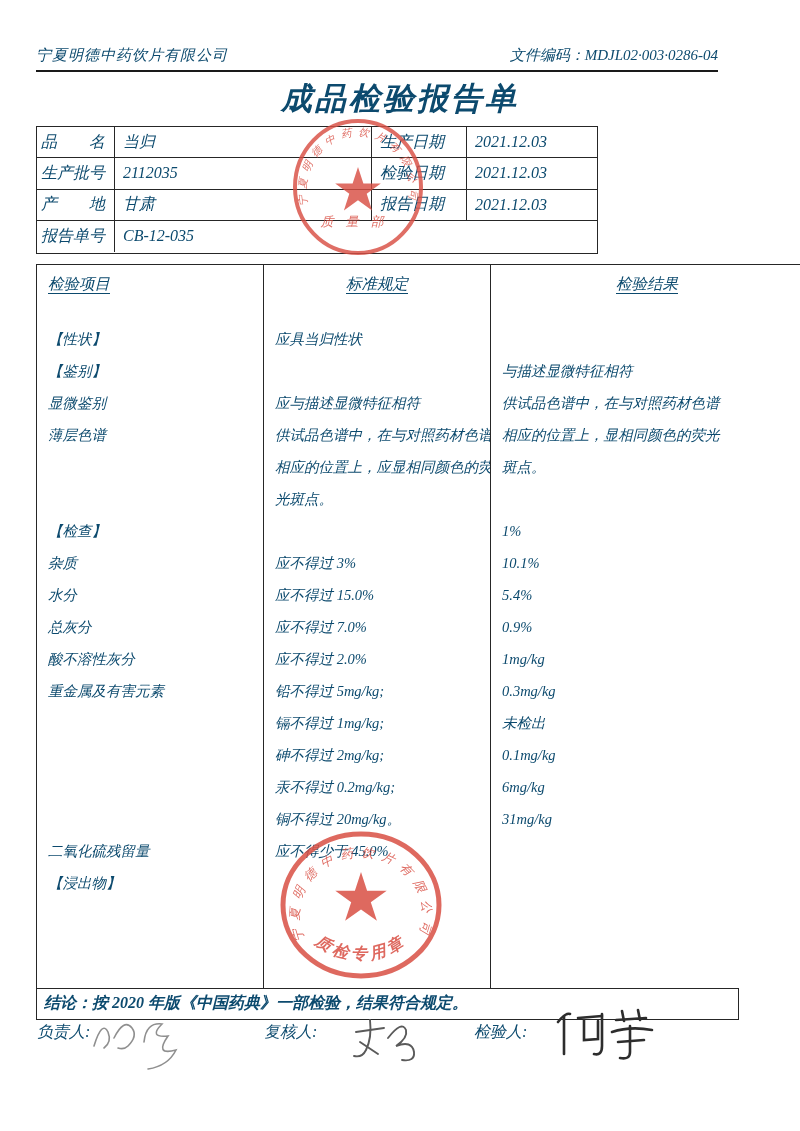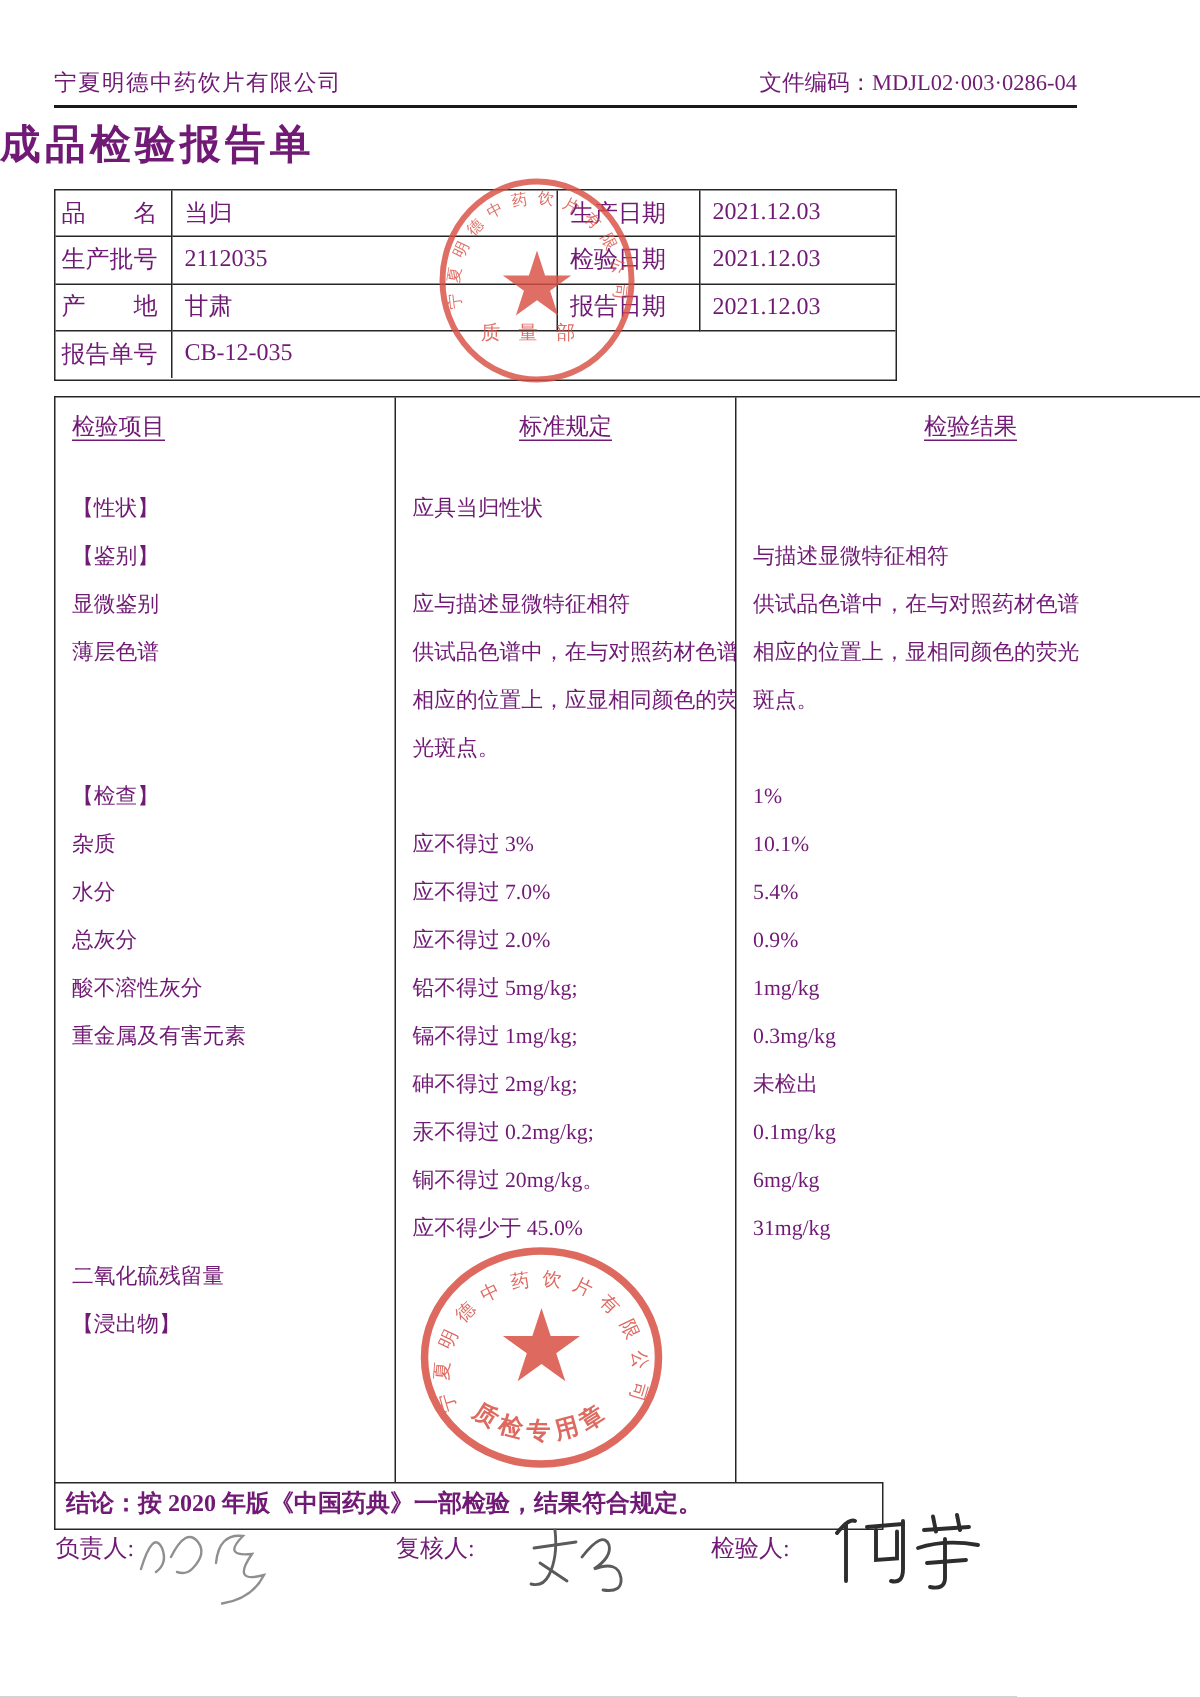--- a/index.html
+++ b/index.html
@@ -1,27 +1,27 @@
 <!DOCTYPE html>
 <html><head>
 <meta charset="utf-8">
 <style>
   * { margin:0; padding:0; box-sizing:border-box; }
   body { background:#888; }
   .page {
     position:relative; width:800px; height:1131px; background:#ffffff;
-    font-family:"Liberation Serif","DejaVu Serif",serif; color:#701a75;
-    margin:0 auto; overflow:hidden;
+    font-family:"Liberation Serif","DejaVu Serif",serif; color:#0c4a6e;
+    margin:0 auto; overflow:hidden;font-style:italic;
   }
   
   .hdr-company { position:absolute; left:36px; top:46px; font-size:15px; letter-spacing:1px; }
   .hdr-doccode { position:absolute; right:82px; top:46px; font-size:15px; }
   .hdr-rule { position:absolute; left:36px; top:70px; width:682px; height:2px; background:#1a1a1a; }
-  .doc-title { position:absolute; left:0; top:78px; width:800px; text-align:left;
-    font-size:27px; font-weight:bold; letter-spacing:3px; }
+  .doc-title { position:absolute; left:0; top:78px; width:800px; text-align:center;
+    font-size:31px; font-weight:bold; letter-spacing:3px; }
   
   .info-table {
     position:absolute; left:36px; top:126px; width:562px; height:128px;
     display:grid; grid-template-columns:78px 257px 95px 1fr; grid-auto-rows:31.25px;
     border:1.5px solid #262626; font-size:16px;
   }
   .cell { display:flex; align-items:center; padding-left:8px;
     border-right:1.4px solid #262626; border-bottom:1.4px solid #262626;
     white-space:nowrap; overflow:hidden; }
   .cell.lastcol { border-right:none; }
@@ -35,21 +35,21 @@
   .mcol.c0 { left:0; width:227px; border-right:1.5px solid #262626; }
   .mcol.c1 { left:227px; width:227px; border-right:1.5px solid #262626; }
   .mcol.c2 { left:454px; right:0; }
   .mhead { height:58px; padding-top:9px; font-size:15.5px; }
   .mhead span { text-decoration:underline; text-underline-offset:4px; text-decoration-thickness:1px; }
   .c0 .mhead { padding-left:11px; }
   .c1 .mhead, .c2 .mhead { text-align:center; }
   .tline { height:32px; line-height:32px; padding-left:11px; font-size:14.5px;
     white-space:nowrap; overflow:hidden; }
   
-  .conclusion { position:absolute; left:36px; top:988px; width:553px; height:32px;
+  .conclusion { position:absolute; left:36px; top:988px; width:703px; height:32px;
     border:1.5px solid #262626; line-height:28px; padding-left:7px;
     font-weight:bold; font-size:16px; white-space:nowrap; }
   
   .sig-label { position:absolute; top:1022px; font-size:16px; }
   .sig-label.l1 { left:37px; }
   .sig-label.l2 { left:264px; }
   .sig-label.l3 { left:474px; }
   .sigsvg { position:absolute; pointer-events:none; }
   
   .stamp { position:absolute; pointer-events:none; }
@@ -127,20 +127,21 @@
       <div class="mhead"><span>标准规定</span></div>
       <div class="lines">
           <div class="tline">应具当归性状</div>
           <div class="tline"></div>
           <div class="tline">应与描述显微特征相符</div>
           <div class="tline">供试品色谱中，在与对照药材色谱</div>
           <div class="tline">相应的位置上，应显相同颜色的荧</div>
           <div class="tline">光斑点。</div>
           <div class="tline"></div>
           <div class="tline">应不得过 3%</div>
+          <div class="tline">应不得过 15.0%</div>
           <div class="tline">应不得过 7.0%</div>
           <div class="tline">应不得过 2.0%</div>
           <div class="tline">铅不得过 5mg/kg;</div>
           <div class="tline">镉不得过 1mg/kg;</div>
           <div class="tline">砷不得过 2mg/kg;</div>
           <div class="tline">汞不得过 0.2mg/kg;</div>
           <div class="tline">铜不得过 20mg/kg。</div>
           <div class="tline">应不得少于 45.0%</div>
         </div>
     </div>

